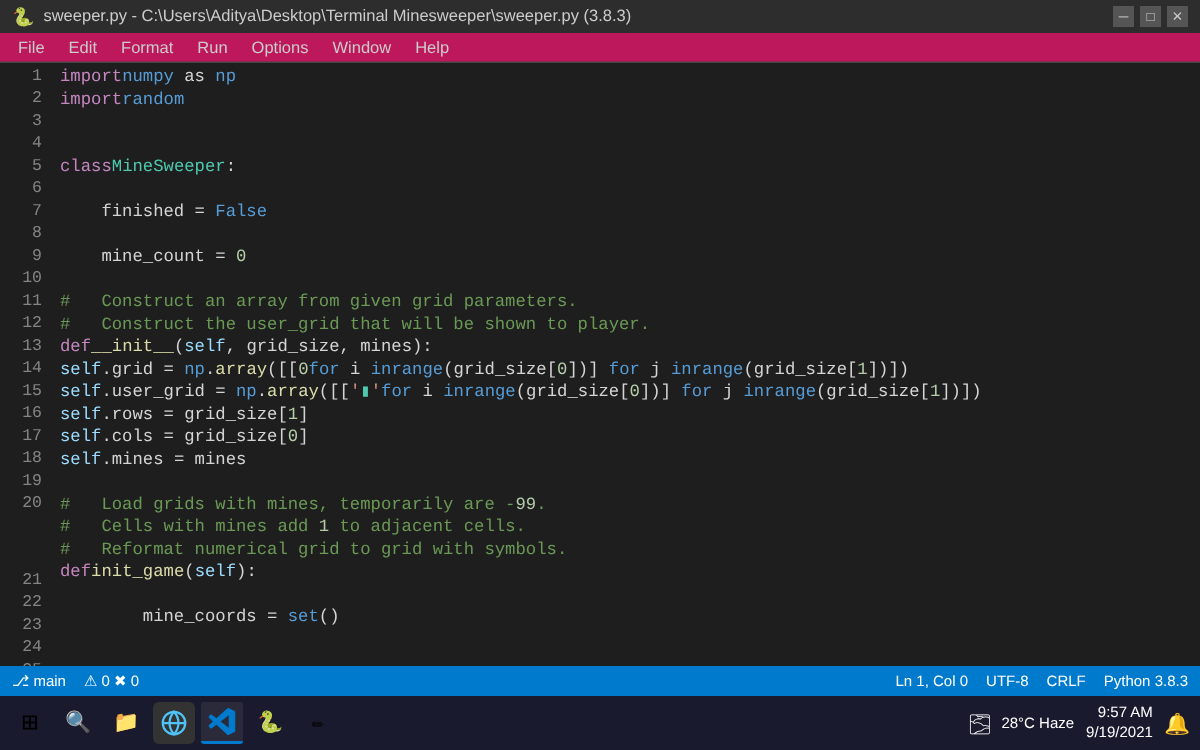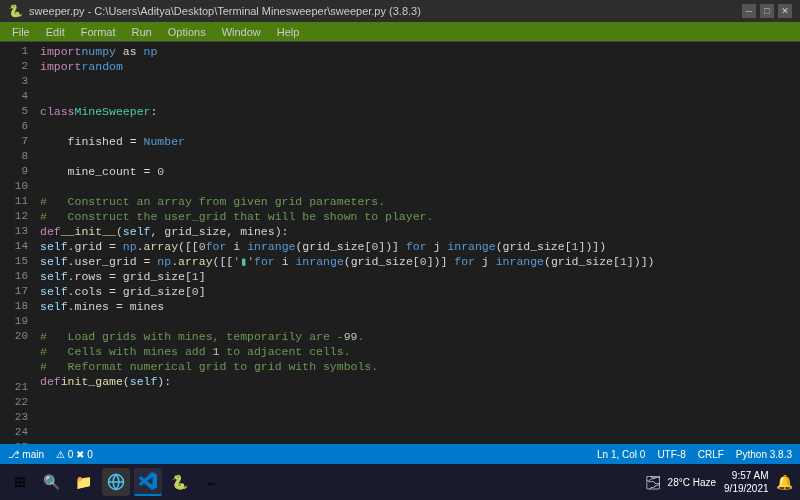--- a/index.html
+++ b/index.html
@@ -48,21 +48,21 @@
       display: flex;
       align-items: center;
       justify-content: center;
       font-size: 9px;
       color: #ccc;
       cursor: pointer;
     }
 
     
     #menu-bar {
-      background: #4d7c0f;
+      background: #be185d;
       color: #ccc;
       font-family: 'Segoe UI', sans-serif;
       font-size: 11px;
       height: 20px;
       display: flex;
       align-items: center;
       padding: 0 4px;
       flex-shrink: 0;
       border-bottom: 1px solid #444;
     }
@@ -212,38 +212,39 @@
       <div style="height: 15px; line-height: 15px;">26</div>
       <div style="height: 15px; line-height: 15px;">27</div>
     </div>
   <div id="code-area">
       <div class="code-line"><span style="color:#c586c0">import</span> <span style="color:#569cd6">numpy</span> as <span style="color:#569cd6">np</span></div>
       <div class="code-line"><span style="color:#c586c0">import</span> <span style="color:#569cd6">random</span></div>
       <div class="code-line">&nbsp;</div>
       <div class="code-line">&nbsp;</div>
       <div class="code-line"><span style="color:#c586c0">class</span> <span style="color:#4ec9b0">MineSweeper</span>:</div>
       <div class="code-line">&nbsp;</div>
-      <div class="code-line">    finished = <span style="color:#569cd6">Number</span></div>
+      <div class="code-line">    finished = <span style="color:#569cd6">False</span></div>
       <div class="code-line">&nbsp;</div>
       <div class="code-line">    mine_count = <span style="color:#b5cea8">0</span></div>
       <div class="code-line">&nbsp;</div>
       <div class="code-line">    <span style="color:#6a9955">#   Construct an array from given grid parameters.</span></div>
       <div class="code-line">    <span style="color:#6a9955">#   Construct the user_grid that will be shown to player.</span></div>
       <div class="code-line">    <span style="color:#c586c0">def</span> <span style="color:#dcdcaa">__init__</span>(<span style="color:#9cdcfe">self</span>, grid_size, mines):</div>
       <div class="code-line">        <span style="color:#9cdcfe">self</span>.grid = <span style="color:#569cd6">np</span>.<span style="color:#dcdcaa">array</span>([[<span style="color:#b5cea8">0</span> <span style="color:#569cd6">for</span> i <span style="color:#569cd6">in</span> <span style="color:#569cd6">range</span>(grid_size[<span style="color:#b5cea8">0</span>])] <span style="color:#569cd6">for</span> j <span style="color:#569cd6">in</span> <span style="color:#569cd6">range</span>(grid_size[<span style="color:#b5cea8">1</span>])])</div>
       <div class="code-line">        <span style="color:#9cdcfe">self</span>.user_grid = <span style="color:#569cd6">np</span>.<span style="color:#dcdcaa">array</span>([[<span style="color:#ce9178">'<span style="color:#4ec9b0">▮</span>'</span> <span style="color:#569cd6">for</span> i <span style="color:#569cd6">in</span> <span style="color:#569cd6">range</span>(grid_size[<span style="color:#b5cea8">0</span>])] <span style="color:#569cd6">for</span> j <span style="color:#569cd6">in</span> <span style="color:#569cd6">range</span>(grid_size[<span style="color:#b5cea8">1</span>])])</div>
       <div class="code-line">        <span style="color:#9cdcfe">self</span>.rows = grid_size[<span style="color:#b5cea8">1</span>]</div>
       <div class="code-line">        <span style="color:#9cdcfe">self</span>.cols = grid_size[<span style="color:#b5cea8">0</span>]</div>
       <div class="code-line">        <span style="color:#9cdcfe">self</span>.mines = mines</div>
       <div class="code-line">&nbsp;</div>
       <div class="code-line">    <span style="color:#6a9955">#   Load grids with mines, temporarily are -<span style="color:#b5cea8">99</span>.</span></div>
       <div class="code-line">    <span style="color:#6a9955">#   Cells with mines add <span style="color:#b5cea8">1</span> to adjacent cells.</span></div>
       <div class="code-line">    <span style="color:#6a9955">#   Reformat numerical grid to grid with symbols.</span></div>
       <div class="code-line">    <span style="color:#c586c0">def</span> <span style="color:#dcdcaa">init_game</span>(<span style="color:#9cdcfe">self</span>):</div>
       <div class="code-line">&nbsp;</div>
+      <div class="code-line">        mine_coords = <span style="color:#569cd6">set</span>()</div>
     </div>
 </div>
 
 <div id="status-bar">
   <div id="status-left">
     <span>⎇ main</span>
     <span>⚠ 0  ✖ 0</span>
   </div>
   <div id="status-right">
     <span>Ln 1, Col 0</span>

